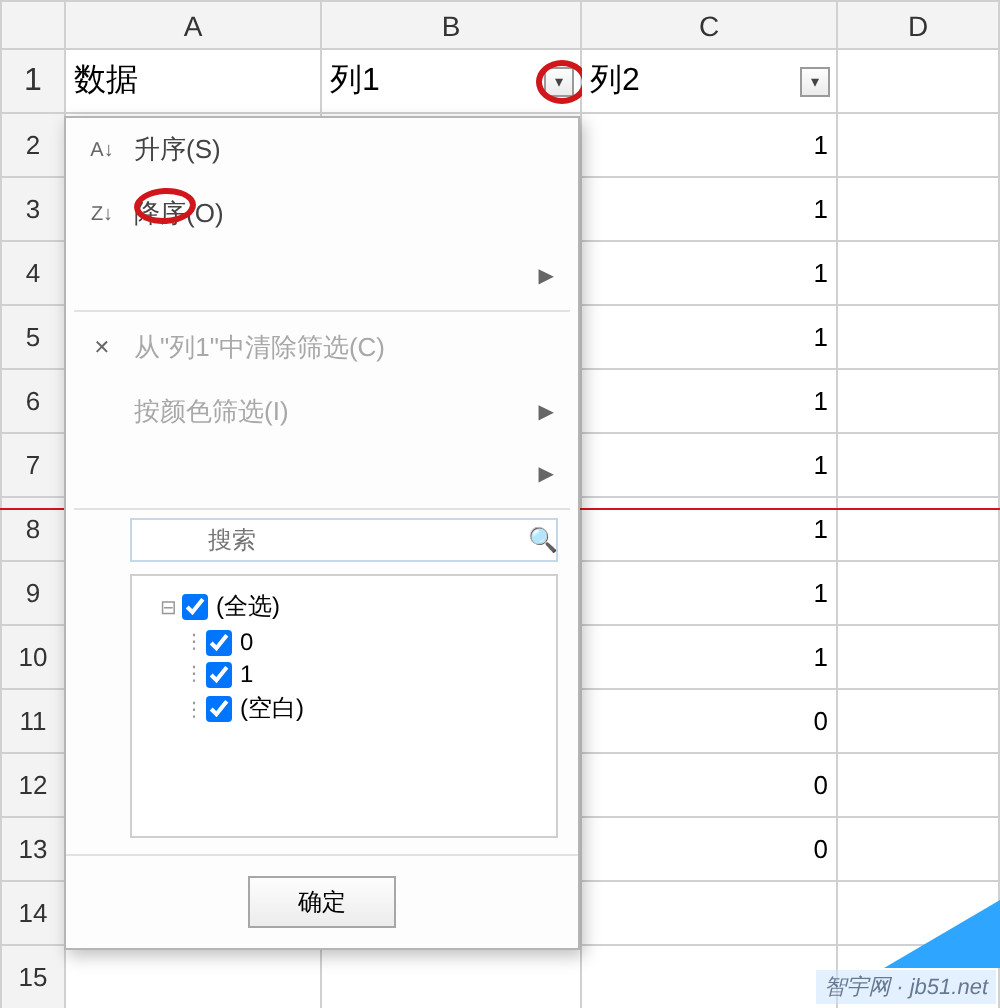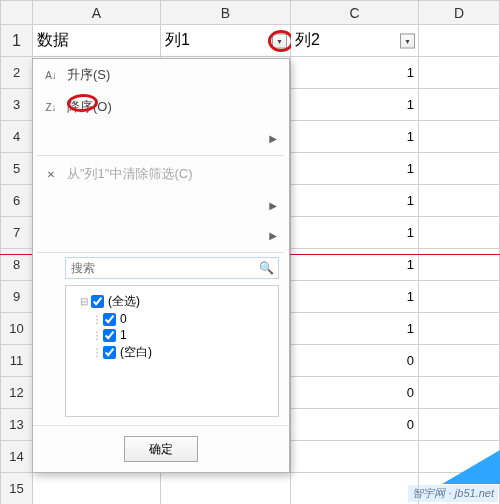--- a/index.html
+++ b/index.html
@@ -113,20 +113,21 @@
     background: #fff;
     height: 22px;
   }
   .search input {
     flex: 1;
     border: none;
     outline: none;
     font-size: 12px;
     padding: 0 5px;
     color: #888;
+    margin-left: 33px;
   }
   .search .mag {
     width: 22px;
     display: flex;
     align-items: center;
     justify-content: center;
     color: #2a6fbf;
     font-size: 12px;
   }
   .tree {
@@ -356,20 +357,21 @@
     <span class="ico"></span>
     <span class="sub-ind">▶</span>
   </div>
   <div class="menu-sep"></div>
   <div class="menu-row disabled">
     <span class="ico">✕</span>
     <span>从"列1"中清除筛选(C)</span>
   </div>
   <div class="menu-row disabled">
     <span class="ico"></span>
+    <span>按颜色筛选(I)</span>
     <span class="sub-ind">▶</span>
   </div>
   <div class="menu-row">
     <span class="ico"></span>
     <span class="sub-ind">▶</span>
   </div>
   <div class="menu-sep"></div>
   <div class="search">
     <input placeholder="搜索" style="">
     <span class="mag">🔍</span>

